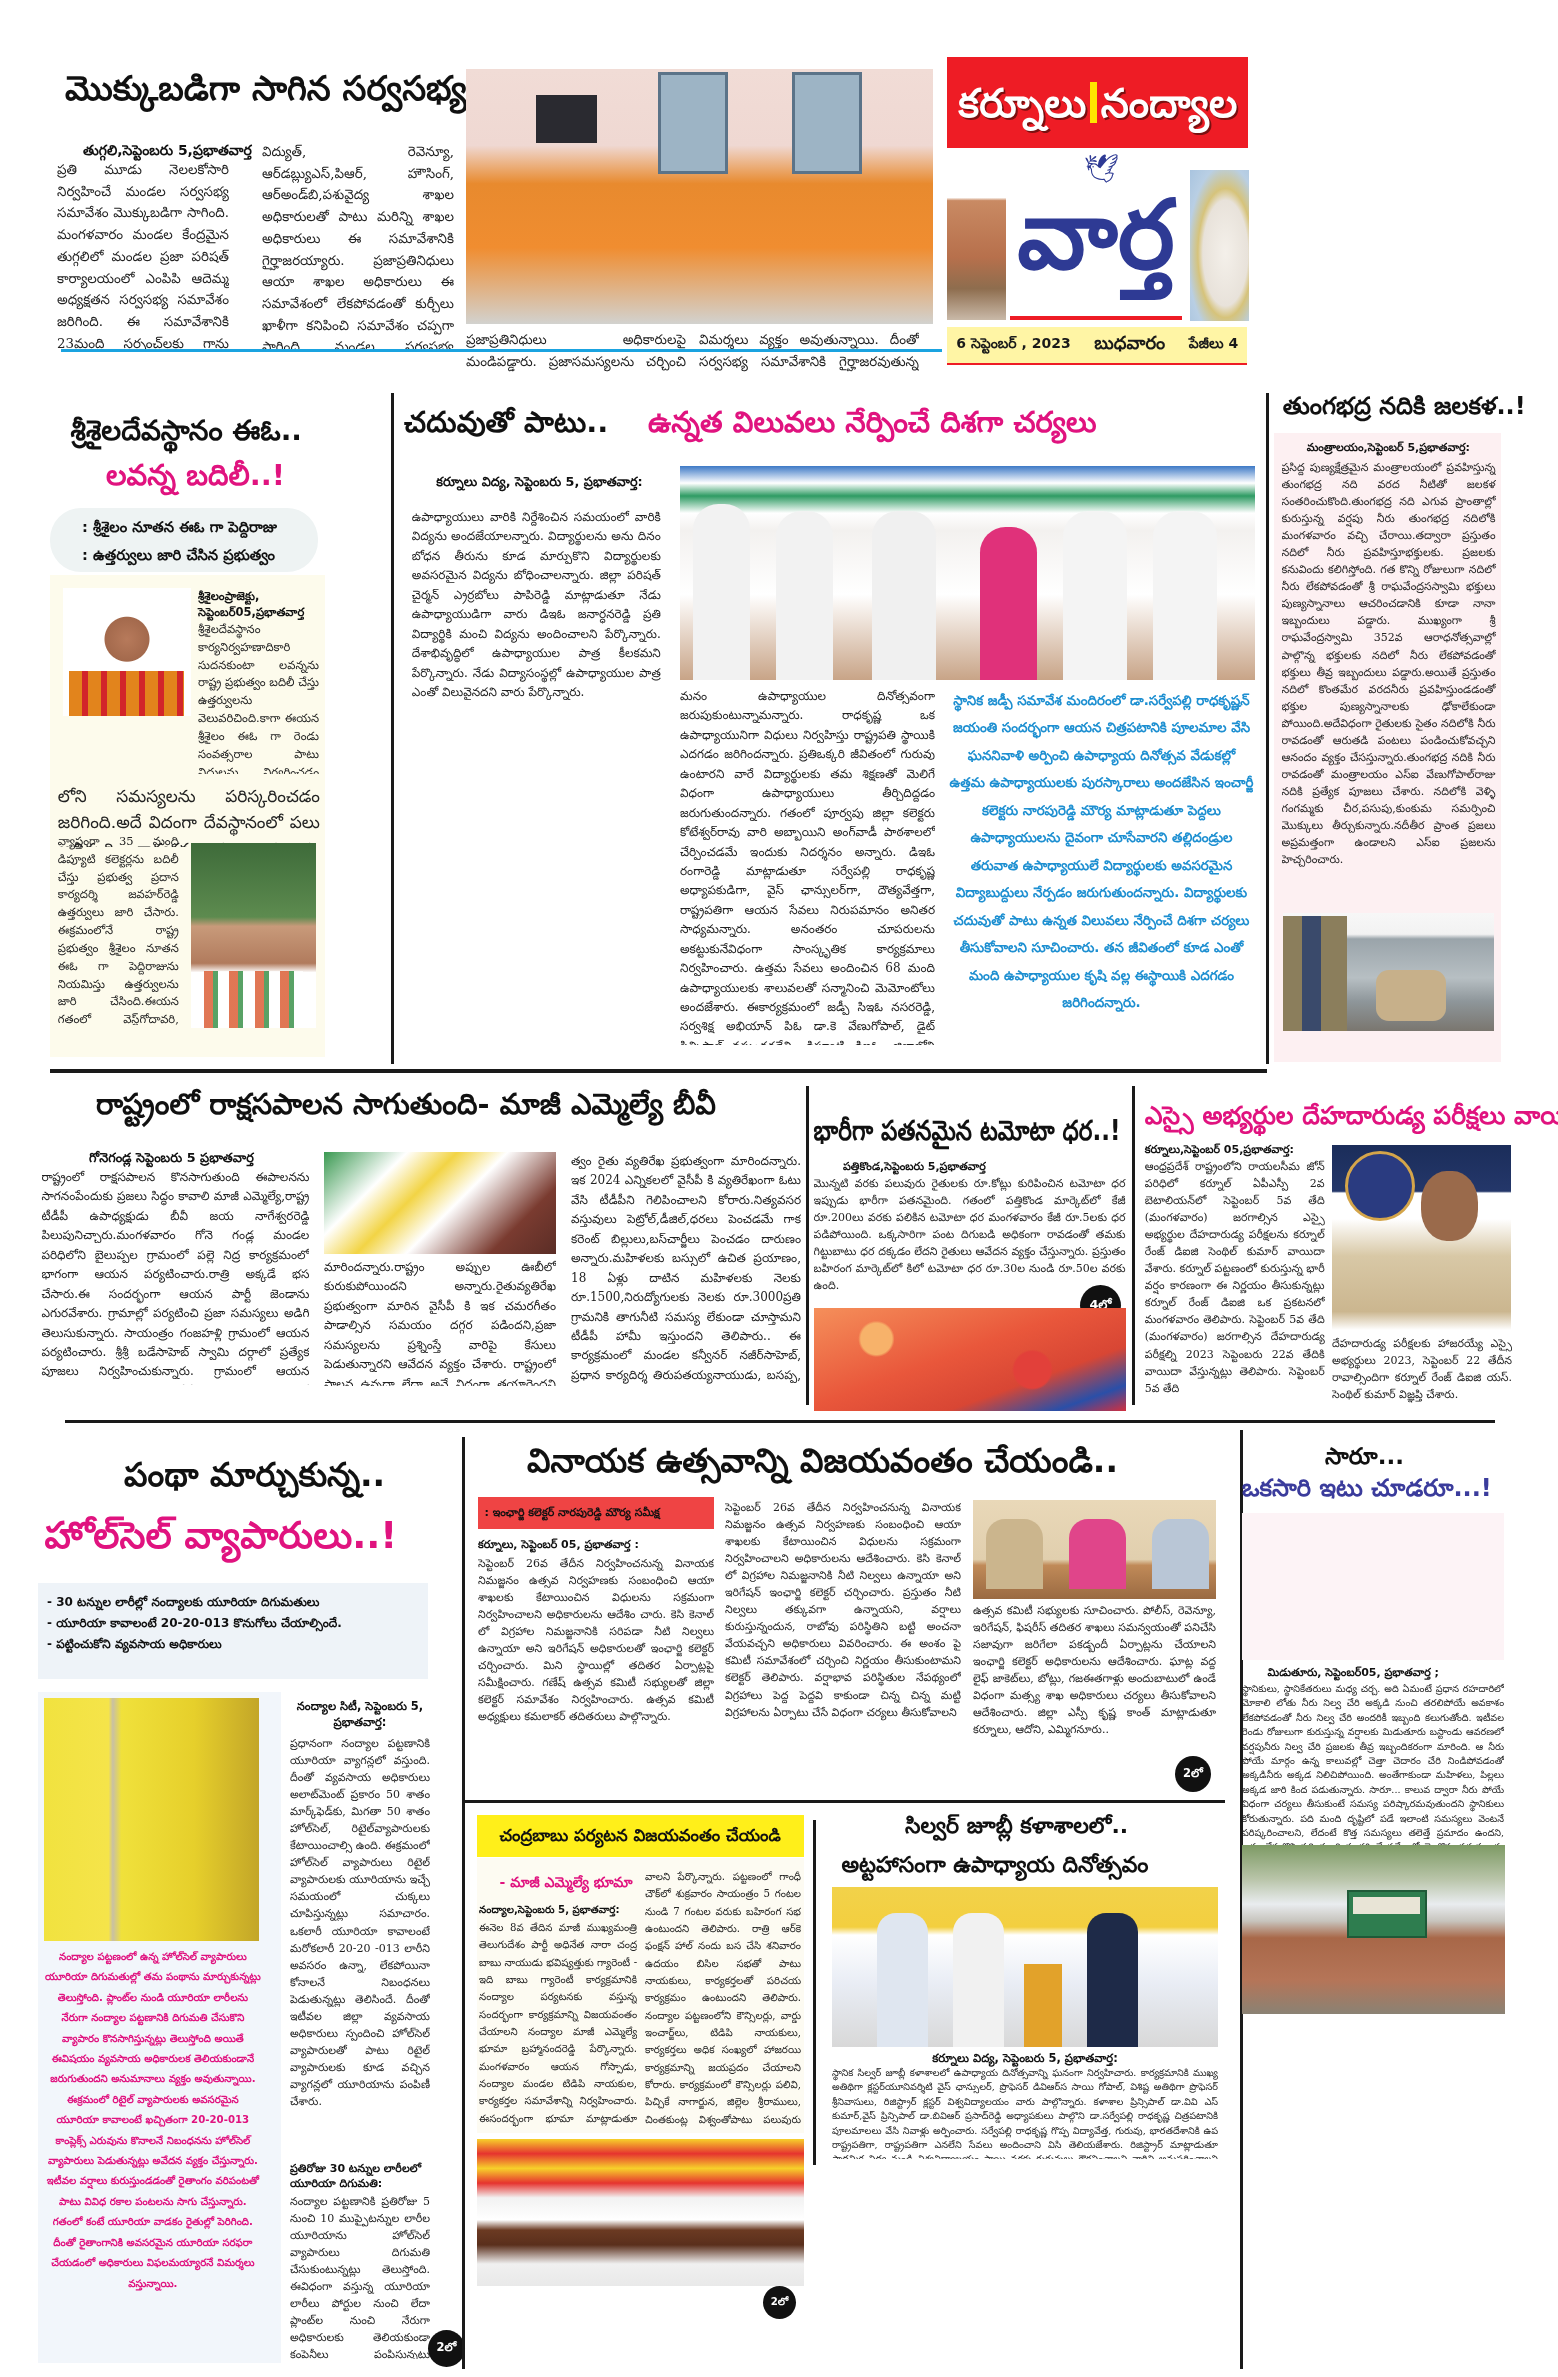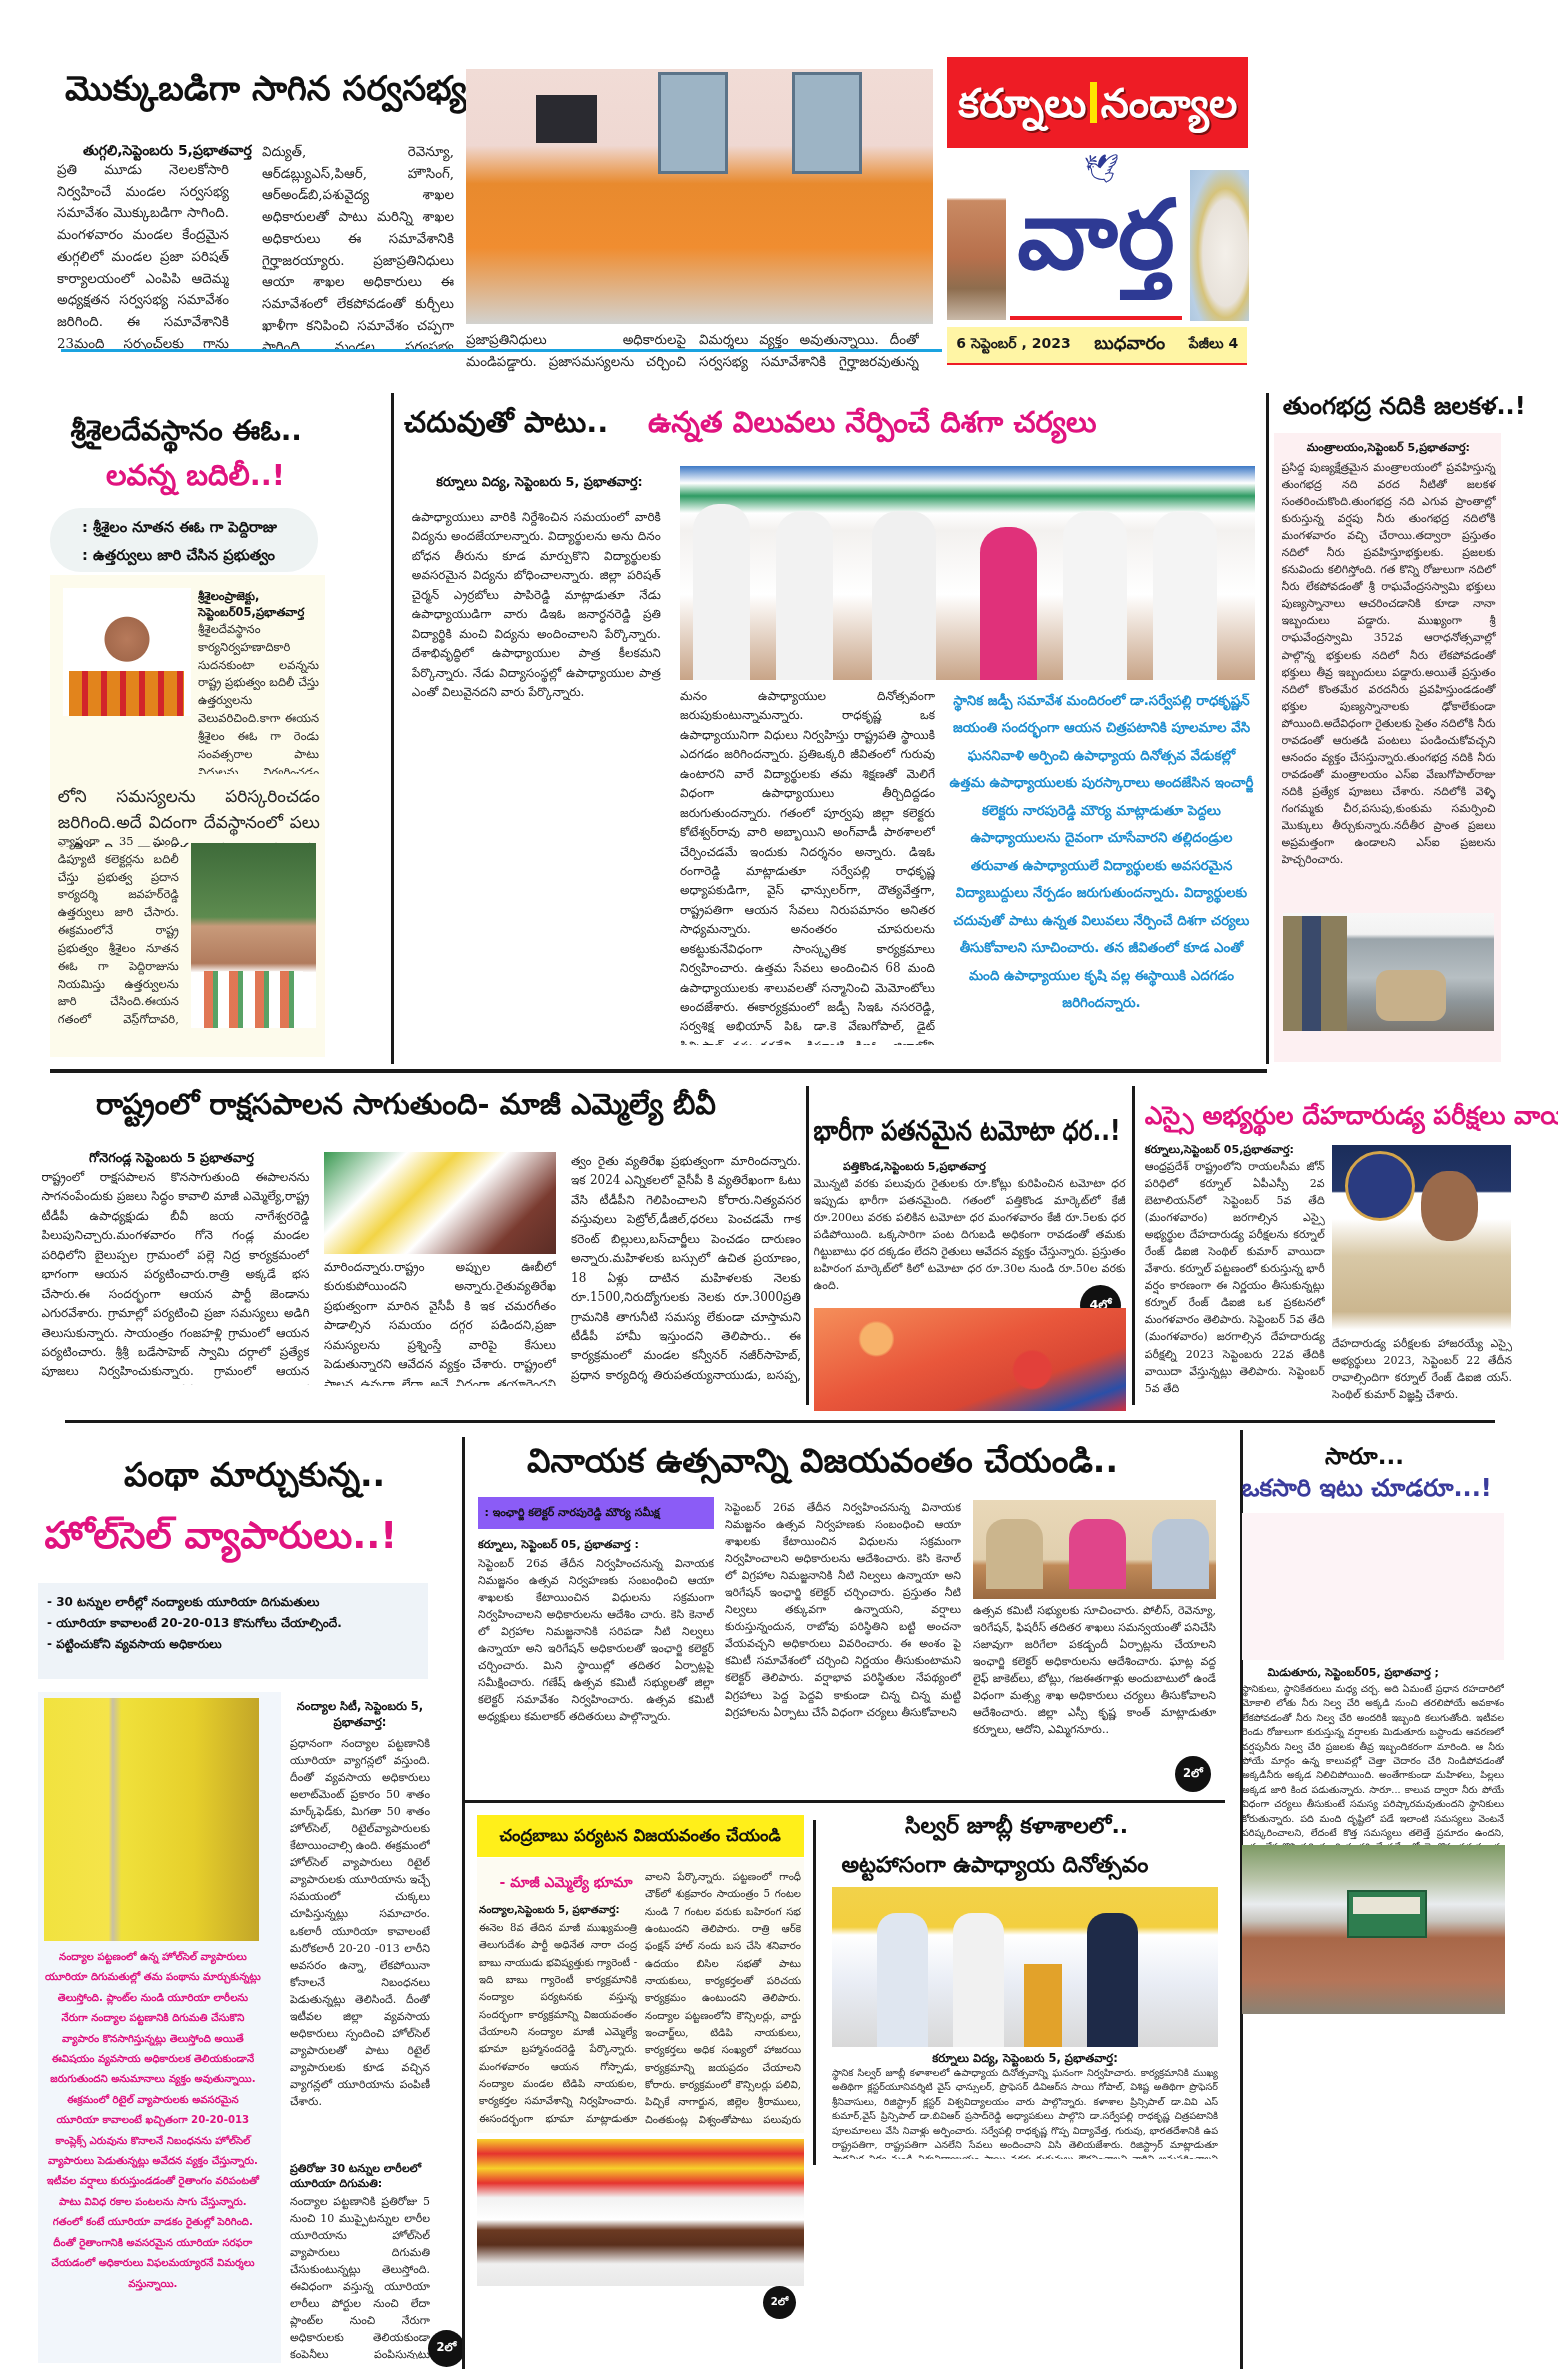--- a/index.html
+++ b/index.html
@@ -156,21 +156,21 @@
   <div class="abs dateline" style="left:252px;top:268px;width:140px;text-align:center;font-size:11.5px;">నంద్యాల సిటీ, సెప్టెంబరు 5, ప్రభాతవార్త:</div>
   <div class="abs body" style="left:252px;top:305px;width:140px;height:421px;font-size:11px;line-height:1.55;">ప్రధానంగా నంద్యాల పట్టణానికి యూరియా వ్యాగన్లలో వస్తుంది. దీంతో వ్యవసాయ అధికారులు అలాట్‌మెంట్ ప్రకారం 50 శాతం మార్క్‌ఫెడ్‌కు, మిగతా 50 శాతం హోల్‌సెల్, రిటైల్‌వ్యాపారులకు కేటాయించాల్సి ఉంది. ఈక్రమంలో హోల్‌సెల్ వ్యాపారులు రిటైల్ వ్యాపారులకు యూరియాను ఇచ్చే సమయంలో చుక్కలు చూపిస్తున్నట్లు సమాచారం. ఒకలారీ యూరియా కావాలంటే మరోకలారీ 20-20 -013 లారీని అవసరం ఉన్నా, లేకపోయినా కోనాలనే నిబంధనలు పెడుతున్నట్లు తెలిసిందే. దీంతో ఇటీవల జిల్లా వ్యవసాయ అధికారులు స్పందించి హోల్‌సెల్ వ్యాపారులతో పాటు రిటైల్ వ్యాపారులకు కూడ వచ్చిన వ్యాగన్లలో యూరియాను పంపిణీ చేశారు.</div>
   <div class="abs dateline" style="left:252px;top:731px;width:140px;font-size:11px;">ప్రతిరోజు 30 టన్నుల లారీలలో యూరియా దిగుమతి:</div>
   <div class="abs body" style="left:252px;top:763px;width:140px;height:166px;font-size:11px;line-height:1.55;">నంద్యాల పట్టణానికి ప్రతిరోజు 5 నుంచి 10 ముప్పైటన్నుల లారీల యూరియాను హోల్‌సెల్ వ్యాపారులు దిగుమతి చేసుకుంటున్నట్లు తెలుస్తోంది. ఈవిధంగా వస్తున్న యూరియా లారీలు పోర్టుల నుంచి లేదా ప్లాంట్‌ల నుంచి నేరుగా అధికారులకు తెలియకుండా కంపెనీలు పంపిస్తున్నట్లు సమాచారం అయితే హోల్‌సెల్ వ్యాపారులు ఈవిధంగా వస్తున్న యూరియాను రిటైల్</div>
   <div class="abs badge" style="left:390px;top:900px;width:37px;height:37px;font-size:11.5px;">2లో</div>
 </div>
 <div class="abs rule-v" style="left:462px;top:1437px;height:932px;"></div>
 
 <div class="abs" style="left:473px;top:1430px;width:766px;height:364px;">
   <div class="abs hl" style="left:54px;top:11.5px;font-size:33px;">వినాయక ఉత్సవాన్ని విజయవంతం చేయండి..</div>
-  <div class="abs" style="left:5.1px;top:67px;width:236px;height:32px;background:#8b5cf6;display:flex;align-items:center;padding-left:6.4px;">
+  <div class="abs" style="left:5.1px;top:67px;width:236px;height:32px;background:#ef4444;display:flex;align-items:center;padding-left:6.4px;">
     <span class="dateline" style="font-size:11px;">: ఇంఛార్జి కలెక్టర్ నారపురెడ్డి మౌర్య సమీక్ష</span>
   </div>
   <div class="abs dateline" style="left:5.1px;top:107px;font-size:11px;">కర్నూలు, సెప్టెంబర్ 05, ప్రభాతవార్త :</div>
   <div class="abs body" style="left:5.1px;top:125px;width:236px;height:220px;font-size:11px;line-height:1.55;">సెప్టెంబర్ 26వ తేదీన నిర్వహించనున్న వినాయక నిమజ్జనం ఉత్సవ నిర్వహణకు సంబంధించి ఆయా శాఖలకు కేటాయించిన విధులను సక్రమంగా నిర్వహించాలని అధికారులను ఆదేశిం చారు. కెసి కెనాల్ లో విగ్రహాల నిమజ్జనానికి సరిపడా నీటి నిల్వలు ఉన్నాయా అని ఇరిగేషన్ అధికారులతో ఇంఛార్జి కలెక్టర్ చర్చించారు. మిని స్థాయిల్లో తదితర ఏర్పాట్లపై సమీక్షించారు. గణేష్ ఉత్సవ కమిటీ సభ్యులతో జిల్లా కలెక్టర్ సమావేశం నిర్వహించారు. ఉత్సవ కమిటీ అధ్యక్షులు కమలాకర్ తదితరులు పాల్గొన్నారు.</div>
   <div class="abs body" style="left:252px;top:69px;width:236px;height:281px;font-size:11px;line-height:1.55;">సెప్టెంబర్ 26వ తేదీన నిర్వహించనున్న వినాయక నిమజ్జనం ఉత్సవ నిర్వహణకు సంబంధించి ఆయా శాఖలకు కేటాయించిన విధులను సక్రమంగా నిర్వహించాలని అధికారులను ఆదేశించారు. కెసి కెనాల్ లో విగ్రహాల నిమజ్జనానికి నీటి నిల్వలు ఉన్నాయా అని ఇరిగేషన్ ఇంఛార్జి కలెక్టర్ చర్చించారు. ప్రస్తుతం నీటి నిల్వలు తక్కువగా ఉన్నాయని, వర్షాలు కురుస్తున్నందున, రాబోవు పరిస్థితిని బట్టి అంచనా వేయవచ్చని అధికారులు వివరించారు. ఈ అంశం పై కమిటీ సమావేశంలో చర్చించి నిర్ణయం తీసుకుంటామని కలెక్టర్ తెలిపారు. వర్షాభావ పరిస్థితుల నేపథ్యంలో విగ్రహాలు పెద్ద పెద్దవి కాకుండా చిన్న చిన్న మట్టి విగ్రహాలను ఏర్పాటు చేసే విధంగా చర్యలు తీసుకోవాలని</div>
   <div class="abs photo" style="left:500px;top:70px;width:243px;height:99px;background:linear-gradient(180deg,#e9d8b8 0%,#e1cfae 60%,#c08a58 66%,#9a6a42 100%);">
     <div style="position:absolute;left:12.8px;top:19px;width:57px;height:70px;background:#cbb58d;border-radius:19px 19px 0 0;"></div>
     <div style="position:absolute;left:96px;top:19px;width:57px;height:70px;background:#e0458a;border-radius:19px 19px 0 0;"></div>
     <div style="position:absolute;left:179px;top:19px;width:57px;height:70px;background:#b9c6d6;border-radius:19px 19px 0 0;"></div>
   </div>

